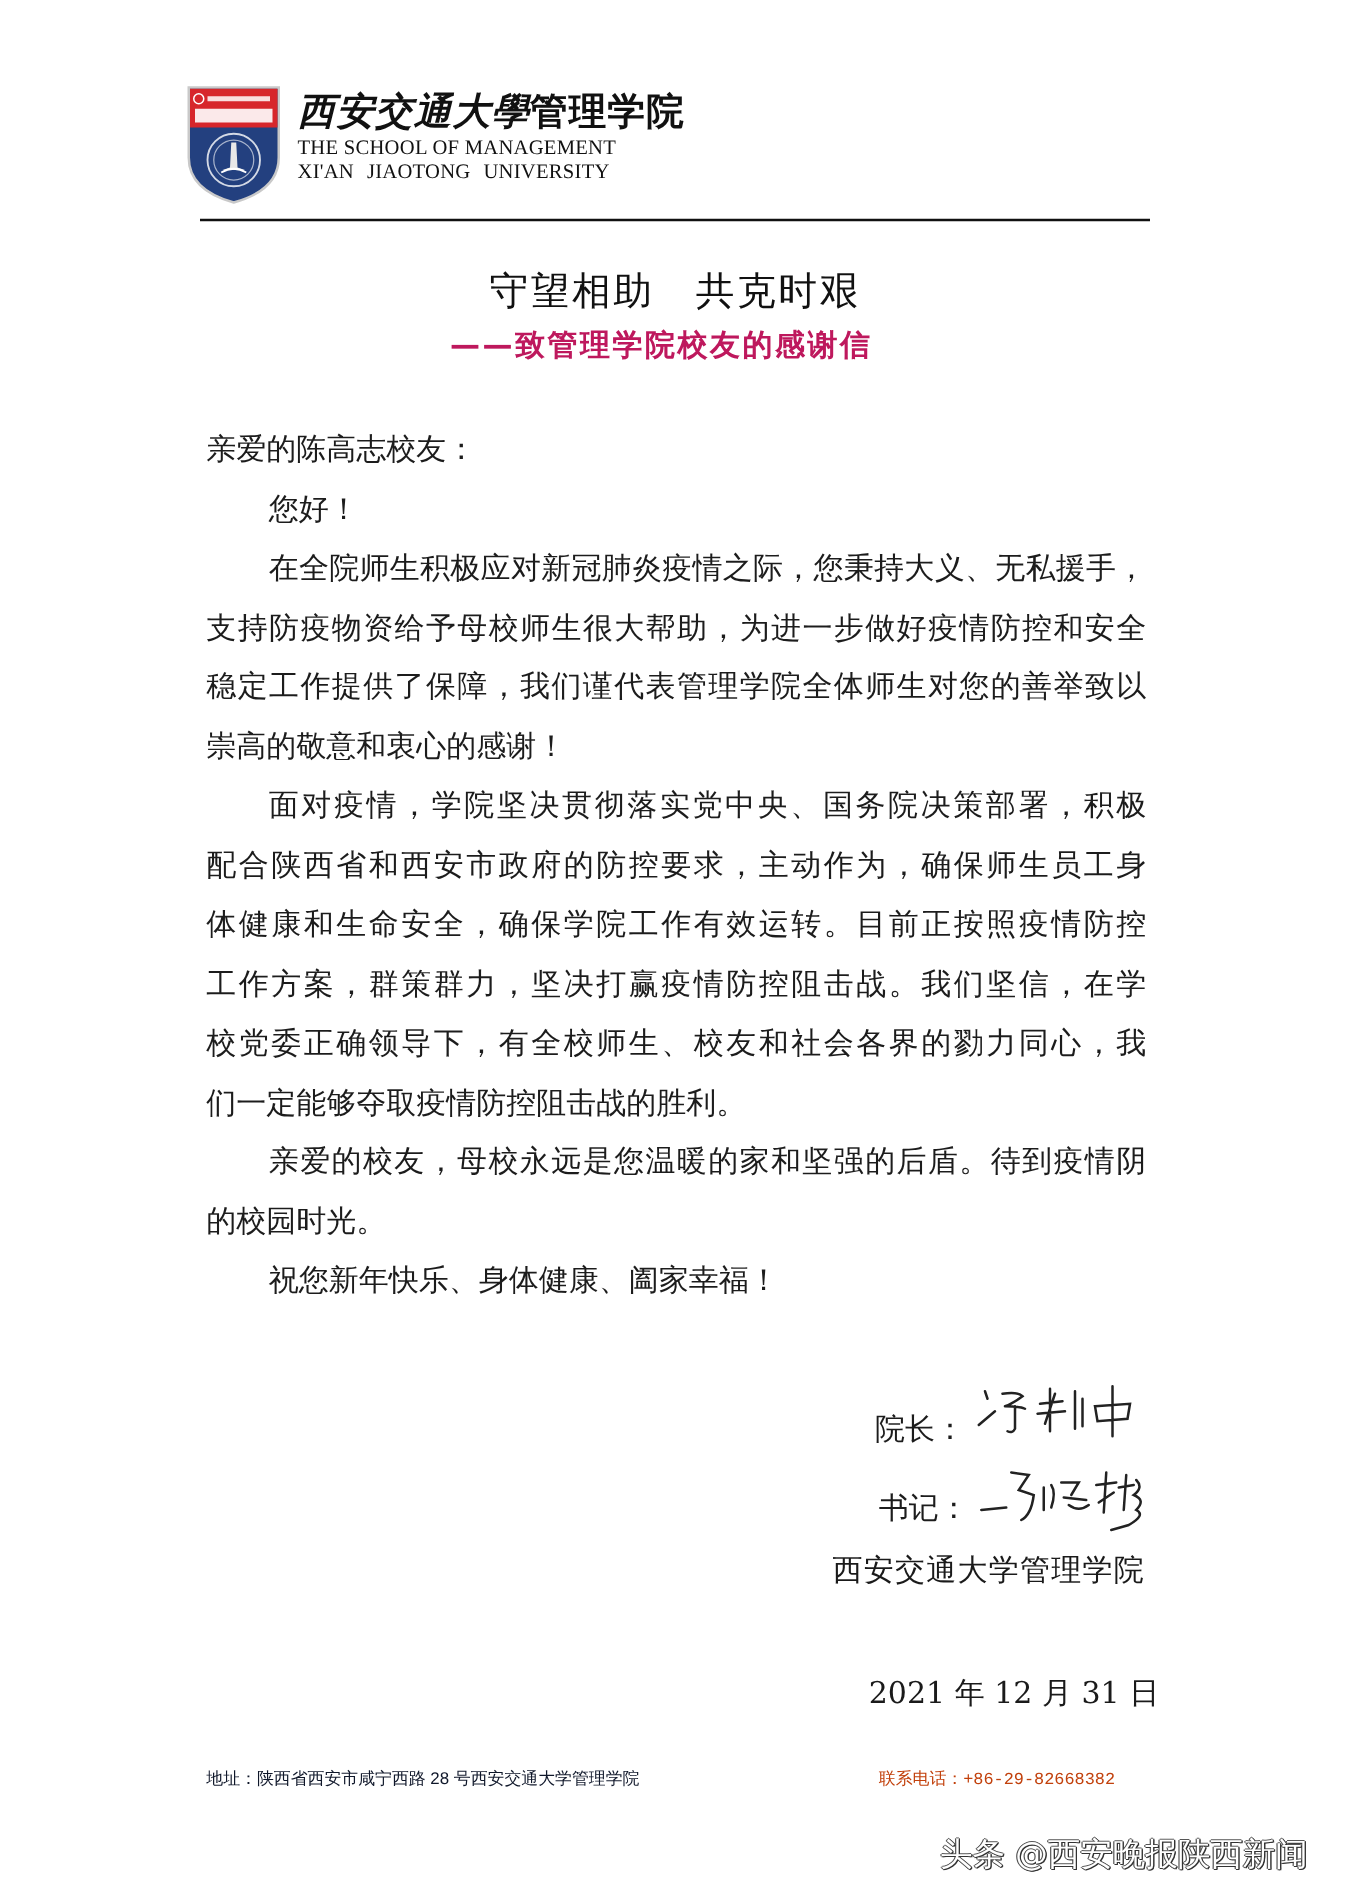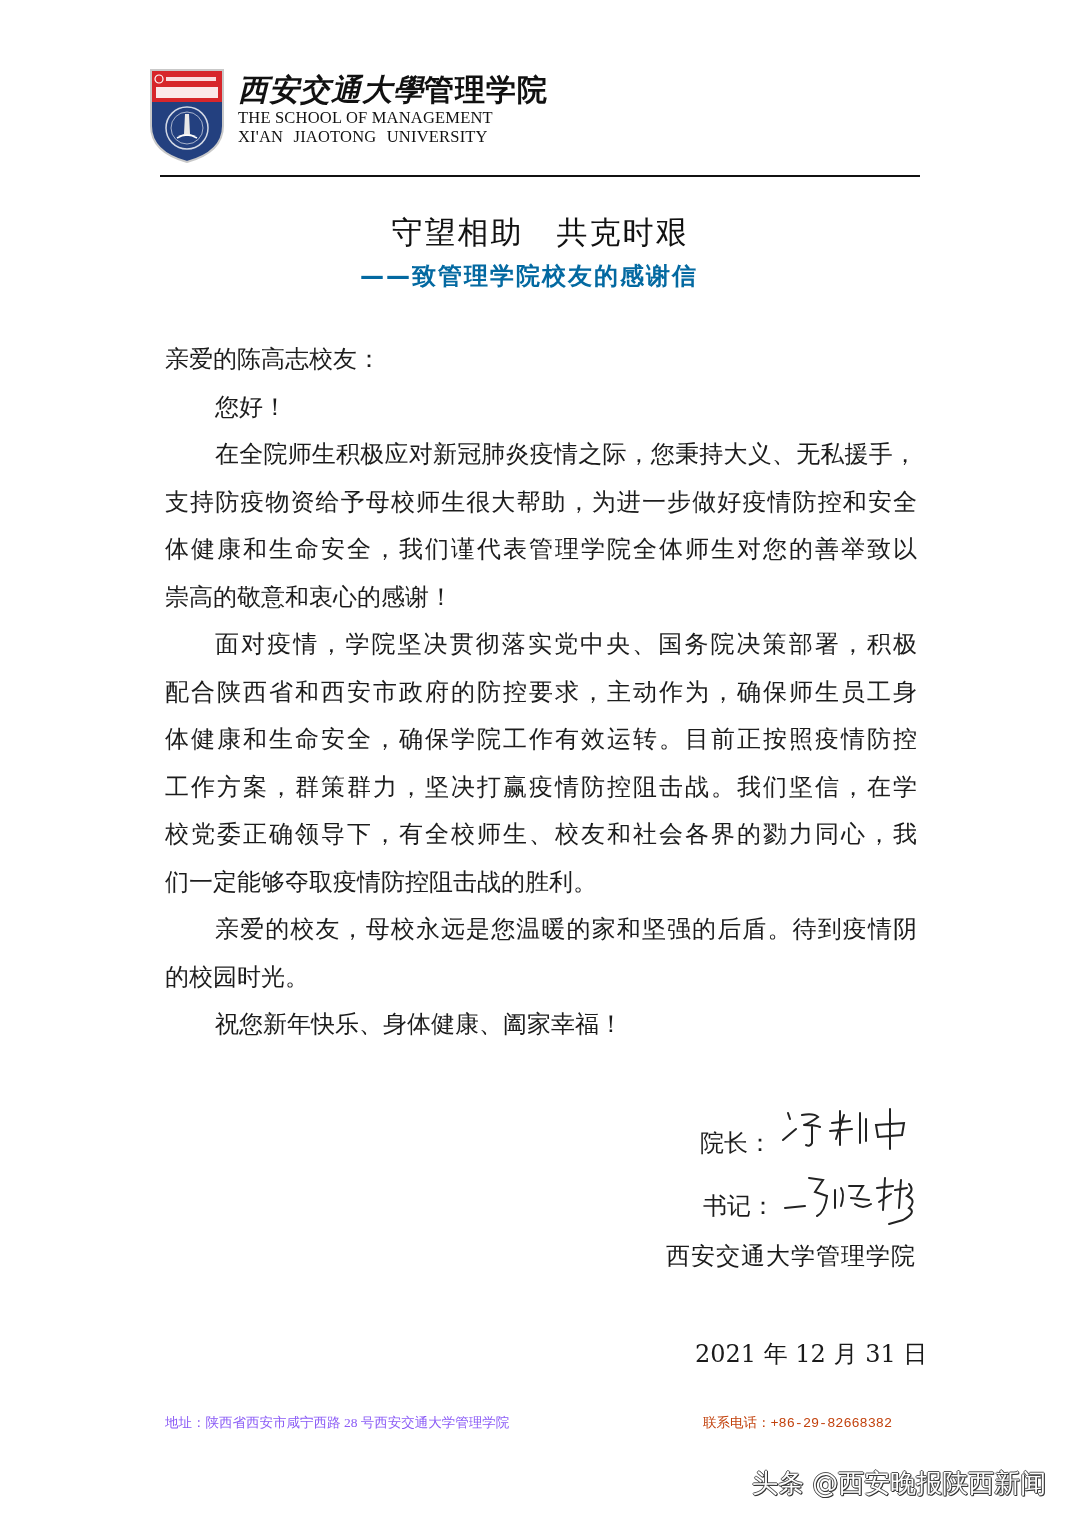--- a/index.html
+++ b/index.html
@@ -31,21 +31,21 @@
     }
 
     
     .title {
       position: absolute; left: 0; width: 1080px; top: 212px; text-align: center;
       font-family: "DejaVu Sans", sans-serif; font-size: 31px; color: #111;
       letter-spacing: 2px; white-space: pre;
     }
     .subtitle {
       position: absolute; left: 360px; top: 260px;
-      font-family: "DejaVu Sans", sans-serif; font-weight: bold; font-size: 24px; color: #0369a1;
+      font-family: "DejaVu Sans", sans-serif; font-weight: bold; font-size: 24px; color: #be185d;
       letter-spacing: 2px; white-space: nowrap;
     }
 
     
     .body {
       position: absolute; left: 165px; top: 336px; width: 752px;
       font-size: 24px; line-height: 47.5px; color: #1c1c1c;
       text-align: justify;
     }
     .salutation { margin: 0; }
@@ -56,21 +56,21 @@
     
     .sig-row { position: absolute; font-size: 24px; color: #1c1c1c; white-space: nowrap; }
     .sig-label { display: inline-block; vertical-align: middle; }
     .sig-svg { display: inline-block; vertical-align: middle; }
     .org { position: absolute; left: 666px; top: 1240px; font-size: 24px; letter-spacing: 1px; white-space: nowrap; }
     .date { position: absolute; left: 695px; top: 1338px; font-size: 24px; white-space: pre; }
 
     
     .footer-addr {
       position: absolute; left: 165px; top: 1414px;
-      font-family: Liberation Serif, serif; font-size: 13.5px; color: #8b5cf6; white-space: nowrap;
+      font-family: Liberation Sans, sans-serif; font-size: 13.5px; color: #0f172a; white-space: nowrap;
     }
     .footer-phone {
       position: absolute; left: 703px; top: 1414px;
       font-family: Liberation Mono, monospace; font-size: 13.5px; color: #c2410c; white-space: nowrap;
     }
     .watermark {
       position: absolute; left: 752px; top: 1466px;
       font-family: "DejaVu Sans", sans-serif; font-size: 26px; color: #ffffff;
       white-space: nowrap; letter-spacing: 0px;
       text-shadow: 1px 1px 0 #333, -1px 0 0 #555, 0 -1px 0 #555, 1px 0 0 #333, 0 1px 0 #333;
@@ -106,21 +106,21 @@
   <div class="title">守望相助　共克时艰</div>
   <div class="subtitle">——致管理学院校友的感谢信</div>
 
   <div class="body">
     <div class="salutation">亲爱的陈高志校友：</div>
     <div class="indent">您好！</div>
 
     <div>
       <span class="line indent">在全院师生积极应对新冠肺炎疫情之际，您秉持大义、无私援手，</span>
       <span class="line">支持防疫物资给予母校师生很大帮助，为进一步做好疫情防控和安全</span>
-      <span class="line">体健康和生命安全，我们谨代表管理学院全体师生对您的善举致以</span>
+      <span class="line">稳定工作提供了保障，我们谨代表管理学院全体师生对您的善举致以</span>
       <span class="line last">崇高的敬意和衷心的感谢！</span>
     </div>
 
     <div>
       <span class="line indent">面对疫情，学院坚决贯彻落实党中央、国务院决策部署，积极</span>
       <span class="line">配合陕西省和西安市政府的防控要求，主动作为，确保师生员工身</span>
       <span class="line">体健康和生命安全，确保学院工作有效运转。目前正按照疫情防控</span>
       <span class="line">工作方案，群策群力，坚决打赢疫情防控阻击战。我们坚信，在学</span>
       <span class="line">校党委正确领导下，有全校师生、校友和社会各界的勠力同心，我</span>
       <span class="line last">们一定能够夺取疫情防控阻击战的胜利。</span>

